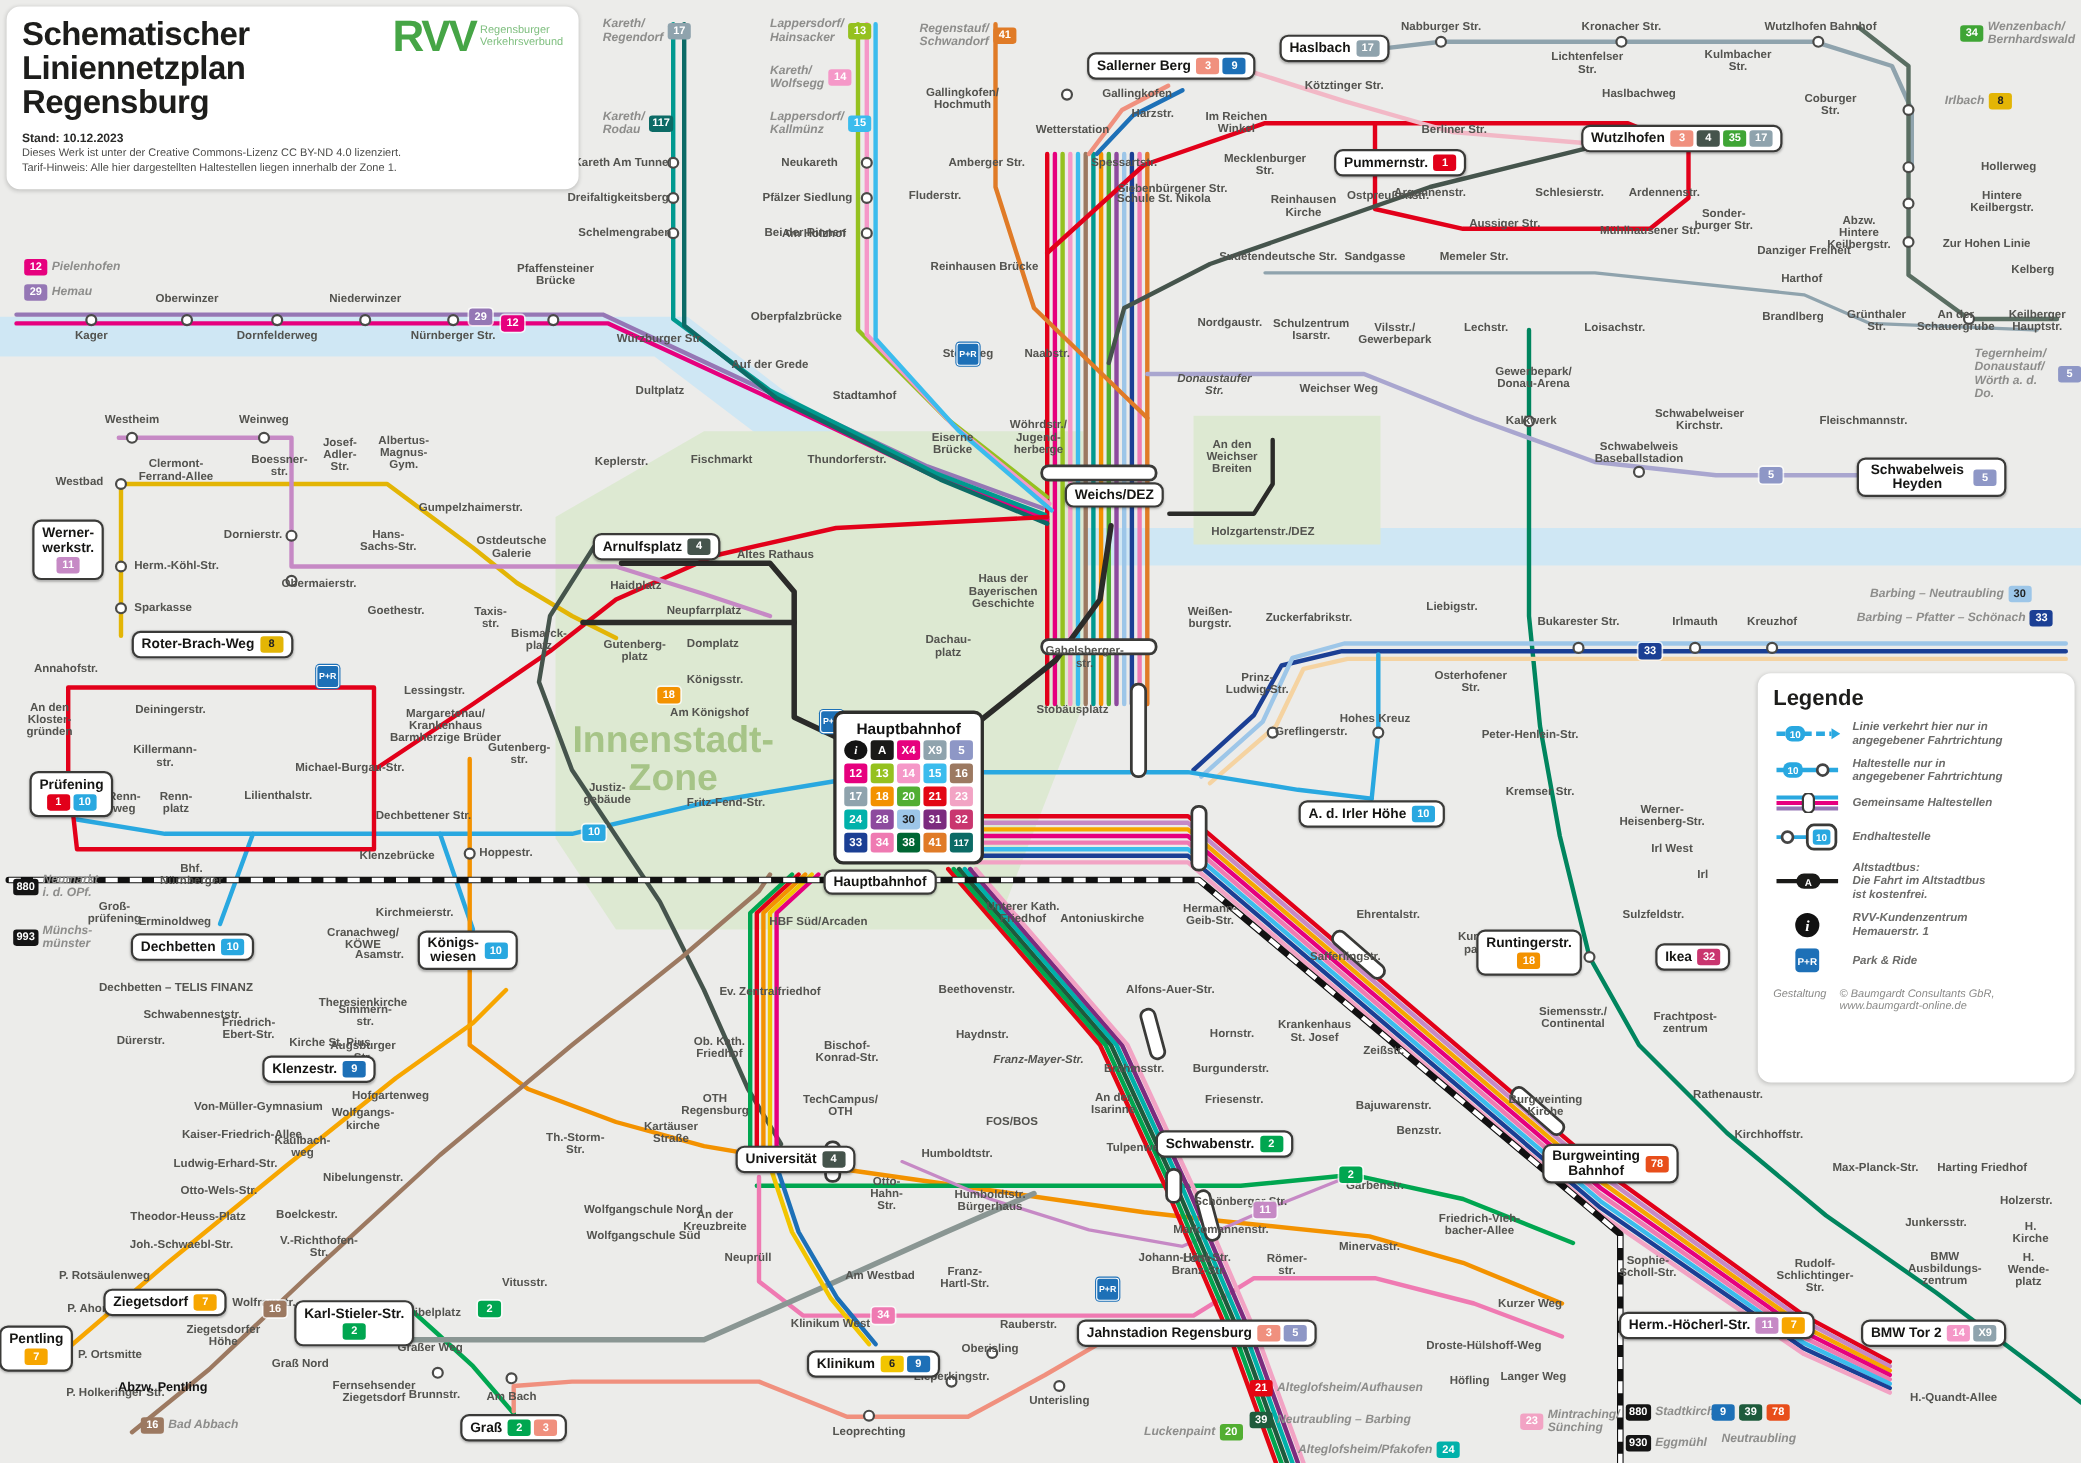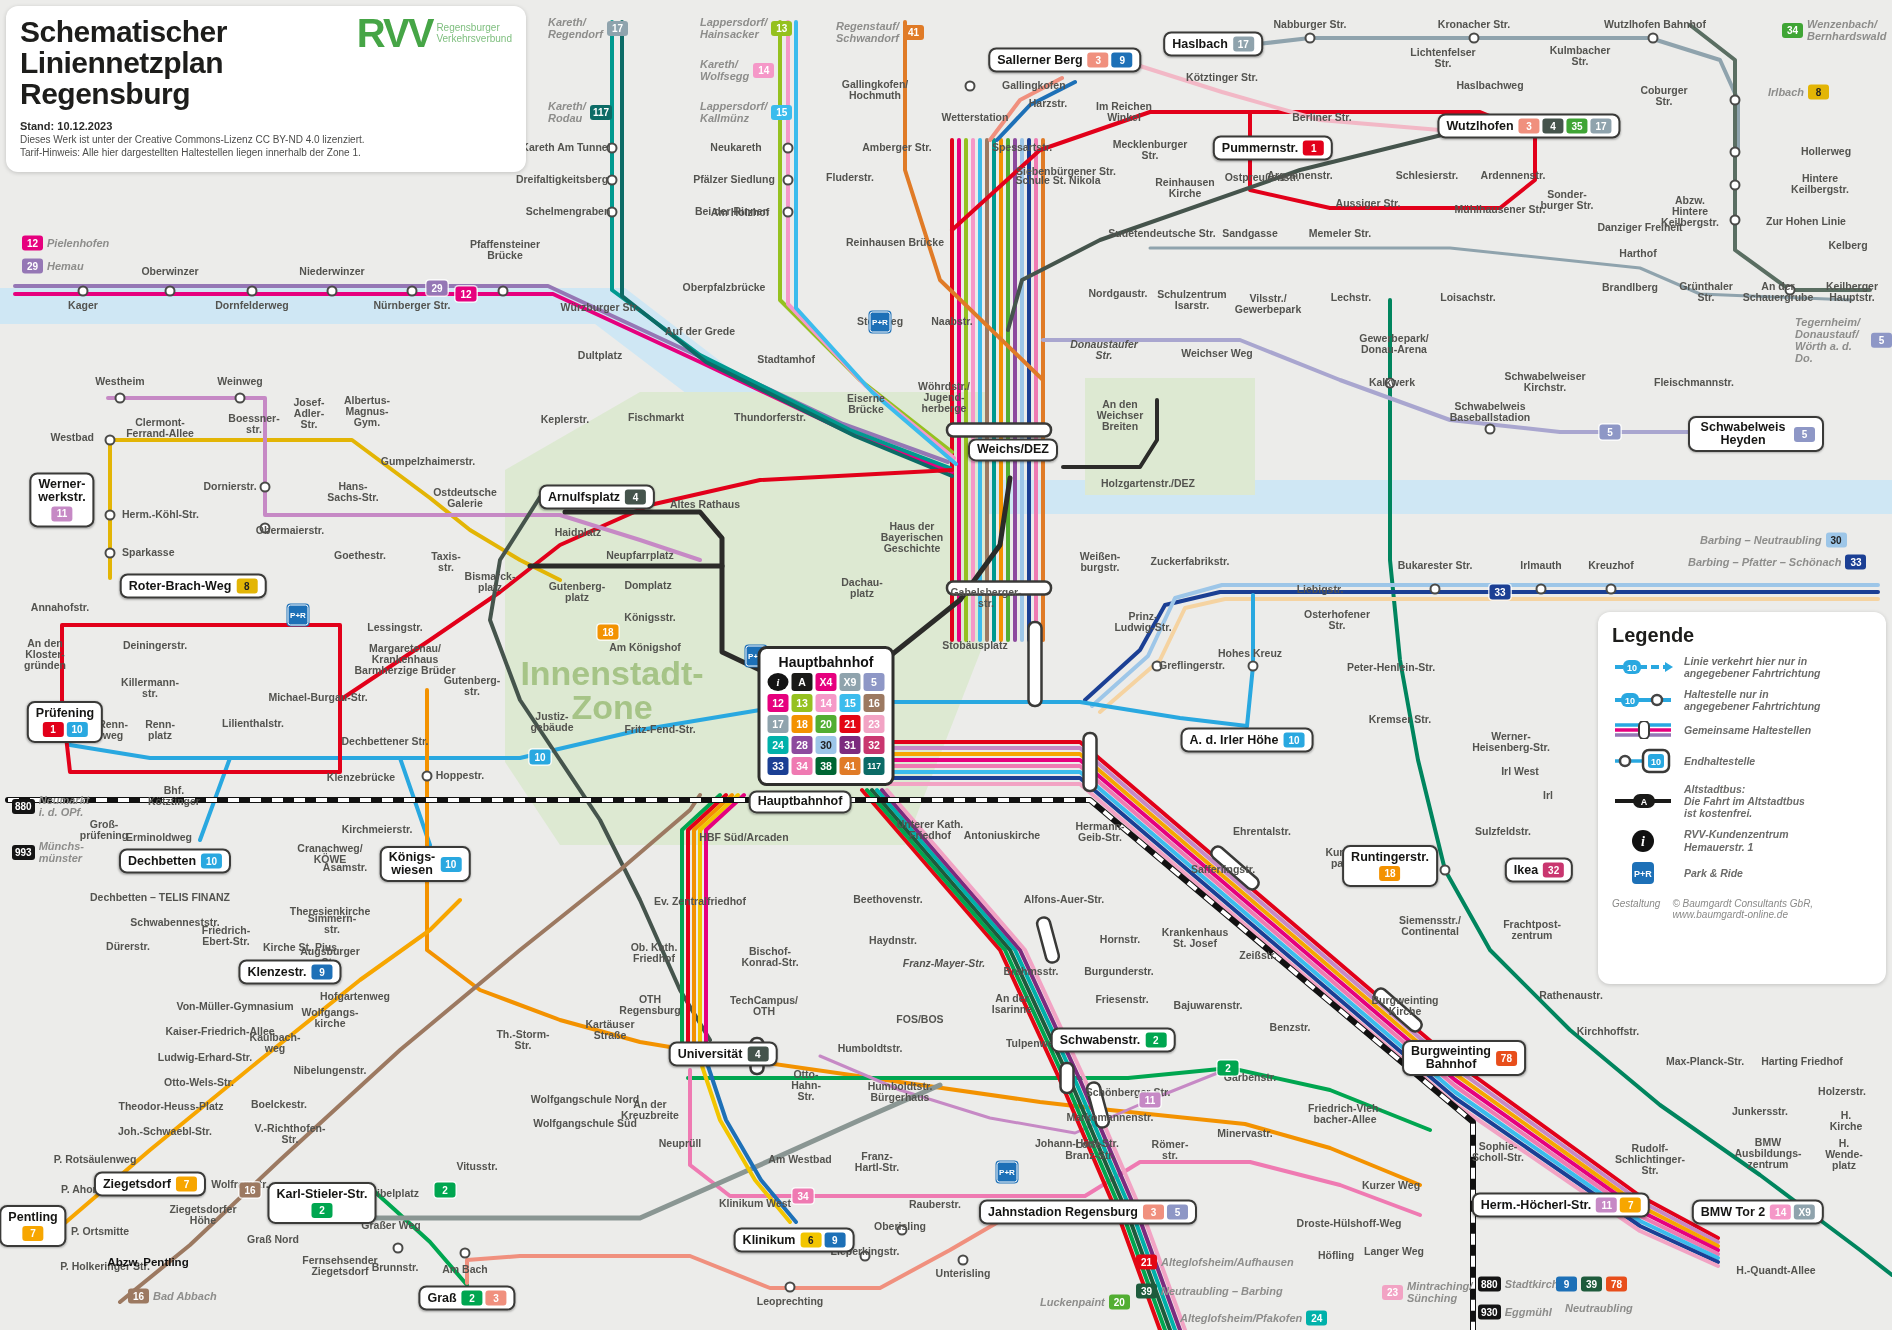--- a/index.html
+++ b/index.html
@@ -411,21 +411,21 @@
     <div class="st" style="left: 577px; top: 592px;">Gutenberg-
 platz</div>
     <div class="st" style="left: 648px; top: 586px;">Domplatz</div>
     <div class="st" style="left: 650px; top: 618px;">Königsstr.</div>
     <div class="st" style="left: 645px; top: 648px;">Am Königshof</div>
     <div class="st" style="left: 862px; top: 588px;">Dachau-
 platz</div>
     <div class="st" style="left: 1100px; top: 562px;">Weißen-
 burgstr.</div>
     <div class="st" style="left: 1190px; top: 562px;">Zuckerfabrikstr.</div>
-    <div class="st" style="left: 1300px; top: 590px; padding-left: 40px;">Liebigstr.</div>
+    <div class="st" style="left: 1300px; top: 552px; padding-left: 40px;">Liebigstr.</div>
     <div class="st" style="left: 986px; top: 598px;">Gabelsberger-
 str.</div>
     <div class="st" style="left: 975px; top: 646px;">Stobäusplatz</div>
     <div class="st" style="left: 552px; top: 722px;">Justiz-
 gebäude</div>
     <div class="st" style="left: 660px; top: 730px;">Fritz-Fend-Str.</div>
     <div class="st" style="left: 472px; top: 686px;">Gutenberg-
 str.</div>
     <div class="st" style="left: 446px; top: 562px;">Taxis-
 str.</div>
@@ -499,21 +499,21 @@
     <div class="st" style="left: 1498px; top: 1152px;">Sophie-
 Scholl-Str.</div>
     <div class="st" style="left: 1391px; top: 1186px;">Kurzer Weg</div>
     <div class="st" style="left: 1394px; top: 1252px;">Langer Weg</div>
     <div class="st" style="left: 1349px; top: 1224px;">Droste-Hülshoff-Weg</div>
     <div class="st" style="left: 1336px; top: 1256px;">Höfling</div>
     <div class="st" style="left: 1776px; top: 1271px;">H.-Quandt-Allee</div>
     <div class="st" style="left: 1195px; top: 938px;">Krankenhaus
 St. Josef</div>
     <div class="st" style="left: 1258px; top: 956px;">Zeißstr.</div>
-    <div class="st" style="left: 1208px; top: 1006px;">Bajuwarenstr.</div>
+    <div class="st" style="left: 1267px; top: 1006px;">Bajuwarenstr.</div>
     <div class="st" style="left: 1290px; top: 1028px;">Benzstr.</div>
     <div class="st" style="left: 1250px; top: 1078px;">Garbenstr.</div>
     <div class="st" style="left: 1128px; top: 1093px;">Schönberger Str.</div>
     <div class="st" style="left: 1110px; top: 1118px;">Markomannenstr.</div>
     <div class="st" style="left: 1077px; top: 1144px;">Johann-Hösl-Str.</div>
     <div class="st" style="left: 1245px; top: 1134px;">Minervastr.</div>
     <div class="st" style="left: 1345px; top: 1114px;">Friedrich-Vieh-
 bacher-Allee</div>
     <div class="st" style="left: 1090px; top: 1150px;">Lotte-
 Branz-Str.</div>
@@ -607,21 +607,21 @@
     <div class="st" style="left: 226px; top: 936px;">Friedrich-
 Ebert-Str.</div>
     <div class="st" style="left: 175px; top: 923px;">Schwabenneststr.</div>
     <div class="st" style="left: 160px; top: 898px;">Dechbetten – TELIS FINANZ</div>
     <div class="st" style="left: 330px; top: 854px;">Cranachweg/
 KÖWE</div>
     <div class="st" style="left: 159px; top: 838px;">Erminoldweg</div>
     <div class="st" style="left: 104px; top: 830px;">Groß-
 prüfening</div>
     <div class="st" style="left: 174px; top: 796px;">Bhf.
-Kötztinger</div>
+Nürnberger</div>
     <div class="st" style="left: 120px; top: 382px;">Westheim</div>
     <div class="st" style="left: 240px; top: 382px;">Weinweg</div>
     <div class="st r" style="left: 94px; top: 438px;">Westbad</div>
     <div class="st" style="left: 160px; top: 428px;">Clermont-
 Ferrand-Allee</div>
     <div class="st" style="left: 309px; top: 414px;">Josef-
 Adler-
 Str.</div>
     <div class="st" style="left: 254px; top: 424px;">Boessner-
 str.</div>

